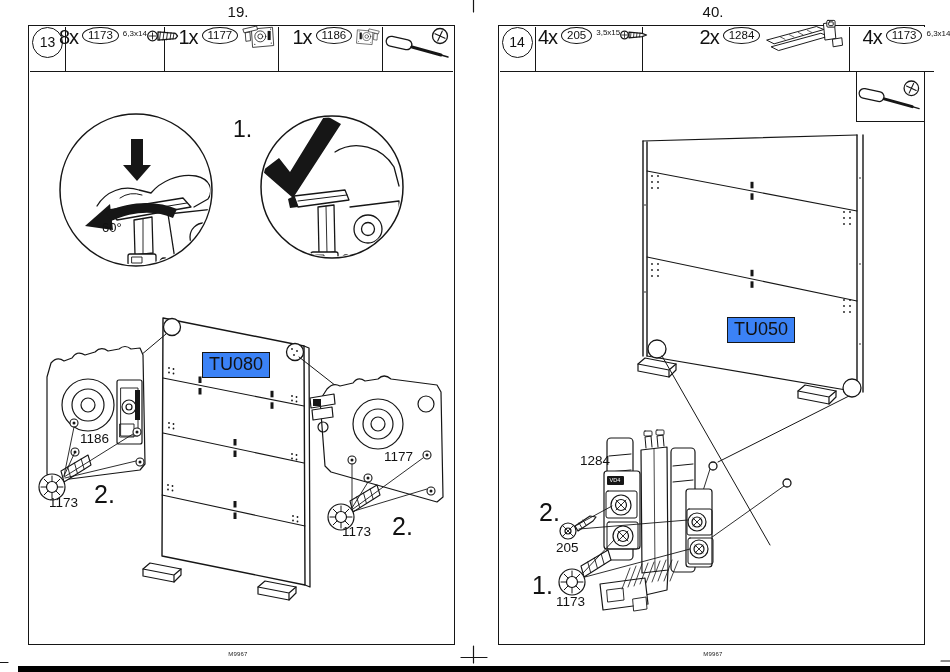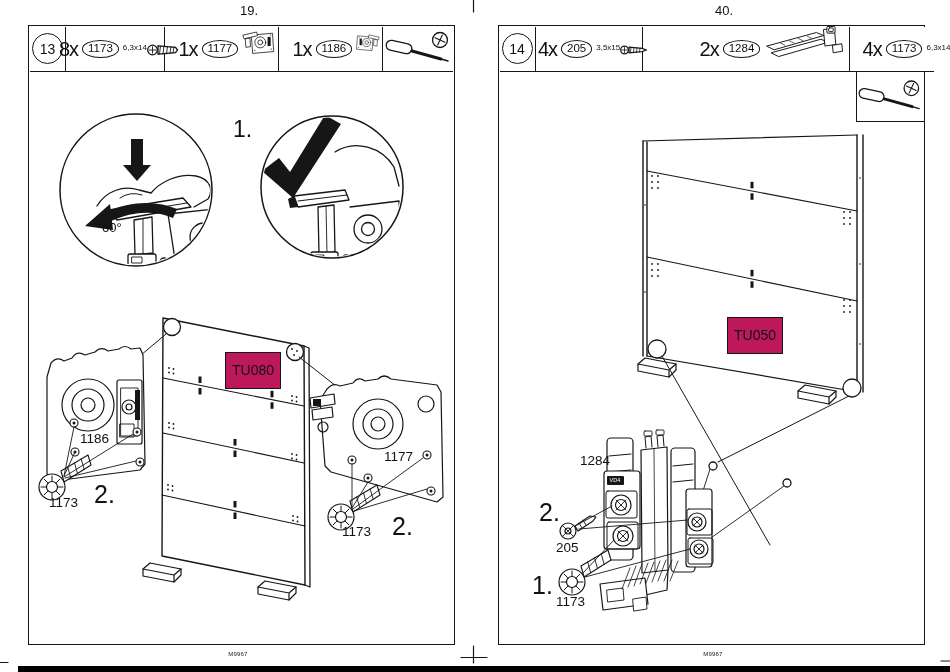--- a/index.html
+++ b/index.html
@@ -1,34 +1,34 @@
 <!DOCTYPE html>
 <html><head>
 <meta charset="utf-8">
 <style>
   html,body { margin:0; padding:0; background:#fff; }
   body { font-family:"Liberation Sans", sans-serif; color:#111; }
   .canvas { position:relative; width:950px; height:672px; background:#fff; overflow:hidden; }
   .page-frame { position:absolute; border:1.6px solid #161616; background:#fff; box-sizing:border-box; }
   .header-row { position:absolute; display:flex; align-items:stretch; border-bottom:1.4px solid #161616; box-sizing:border-box; background:#fff; }
-  .hcell { display:flex; align-items:center; justify-content:center; border-right:1.3px solid #161616; box-sizing:border-box; gap:4px; padding:0 2px; overflow:visible; }
+  .hcell { display:flex; align-items:flex-start; justify-content:center; border-right:1.3px solid #161616; box-sizing:border-box; gap:4px; padding:0 2px; overflow:visible; }
   .hcell.last { border-right:none; }
   .qty { font-size:20px; letter-spacing:-1px; line-height:1; white-space:nowrap;padding-left:11px; }
   .pid { border:1.3px solid #161616; border-radius:50%; padding:2px 5px; font-size:11.5px; line-height:1; white-space:nowrap; }
   .screwcol { display:flex; align-items:center; line-height:1; }
   .sizelbl { font-size:8px; white-space:nowrap; margin-bottom:1px; }
   .step-circle { width:29px; height:29px; border:1.4px solid #161616; border-radius:50%; display:flex; align-items:center; justify-content:center; font-size:14px; background:#fff; }
   .icon-overflow { margin-top:-12px; }
-  .pagenum { position:absolute; font-size:13px; width:40px; text-align:right; }
+  .pagenum { position:absolute; font-size:15px; width:40px; text-align:center; }
   .footer-code { position:absolute; font-size:6px; width:60px; text-align:center; color:#222; letter-spacing:0.2px; }
   .t { position:absolute; font-size:13.5px; white-space:nowrap; color:#111; line-height:1; }
   .big1 { font-size:23px; }
   .big2 { font-size:25px; }
   .tiny { font-size:5.5px; color:#fff; }
-  .panel-tag { position:absolute; border:1.5px solid #161616; background:#be185d; font-size:14px; padding:10px 6px; line-height:1.1; }
+  .panel-tag { position:absolute; border:1.5px solid #161616; background:#3b82f6; font-size:18px; padding:2px 6px; line-height:1.1; }
   .sdbox { position:absolute; border-left:1.3px solid #161616; border-bottom:1.3px solid #161616; box-sizing:border-box; display:flex; align-items:center; justify-content:center; background:#fff; }
   .botbar { position:absolute; background:#000; }
   svg.art { position:absolute; left:0; top:0; }
   svg .ln { stroke:#161616; fill:none; stroke-width:1.3; stroke-linecap:round; stroke-linejoin:round; }
 </style>
 </head>
 <body>
 
 <div class="canvas">
 
@@ -392,21 +392,21 @@
         <use href="#screwhead" transform="translate(572,582)"></use>
         <path d="M583,573 L614,540 M585,577 L690,549" stroke-width="0.9"></path>
       </g>
 
       <path d="M473.5,0 L473.5,12 M473.5,646 L473.5,663 M461,657.5 L487,657.5 M0,662.5 L8,662.5 M941,661 L950,661" stroke-width="1.2"></path>
     </g>
   </svg>
 
   <div class="t big1" style="left:233px; top:118px;">1.</div>
   <div class="t" style="left:102px; top:221px; font-size:13px;">60°</div>
-  <div class="panel-tag" style="left:225px; top:352px;">TU080</div>
+  <div class="panel-tag" style="left:202px; top:352px;">TU080</div>
   <div class="t" style="left:80px; top:432px;">1186</div>
   <div class="t" style="left:49px; top:496px;">1173</div>
   <div class="t big2" style="left:94px; top:482px;">2.</div>
   <div class="t" style="left:384px; top:450px;">1177</div>
   <div class="t" style="left:342px; top:525px;">1173</div>
   <div class="t big2" style="left:392px; top:514px;">2.</div>
 
   <div class="panel-tag" style="left:727px; top:317px;">TU050</div>
   <div class="t" style="left:580px; top:454px;">1284</div>
   <div class="t tiny" style="left:609.5px; top:478px;">VD4</div>

